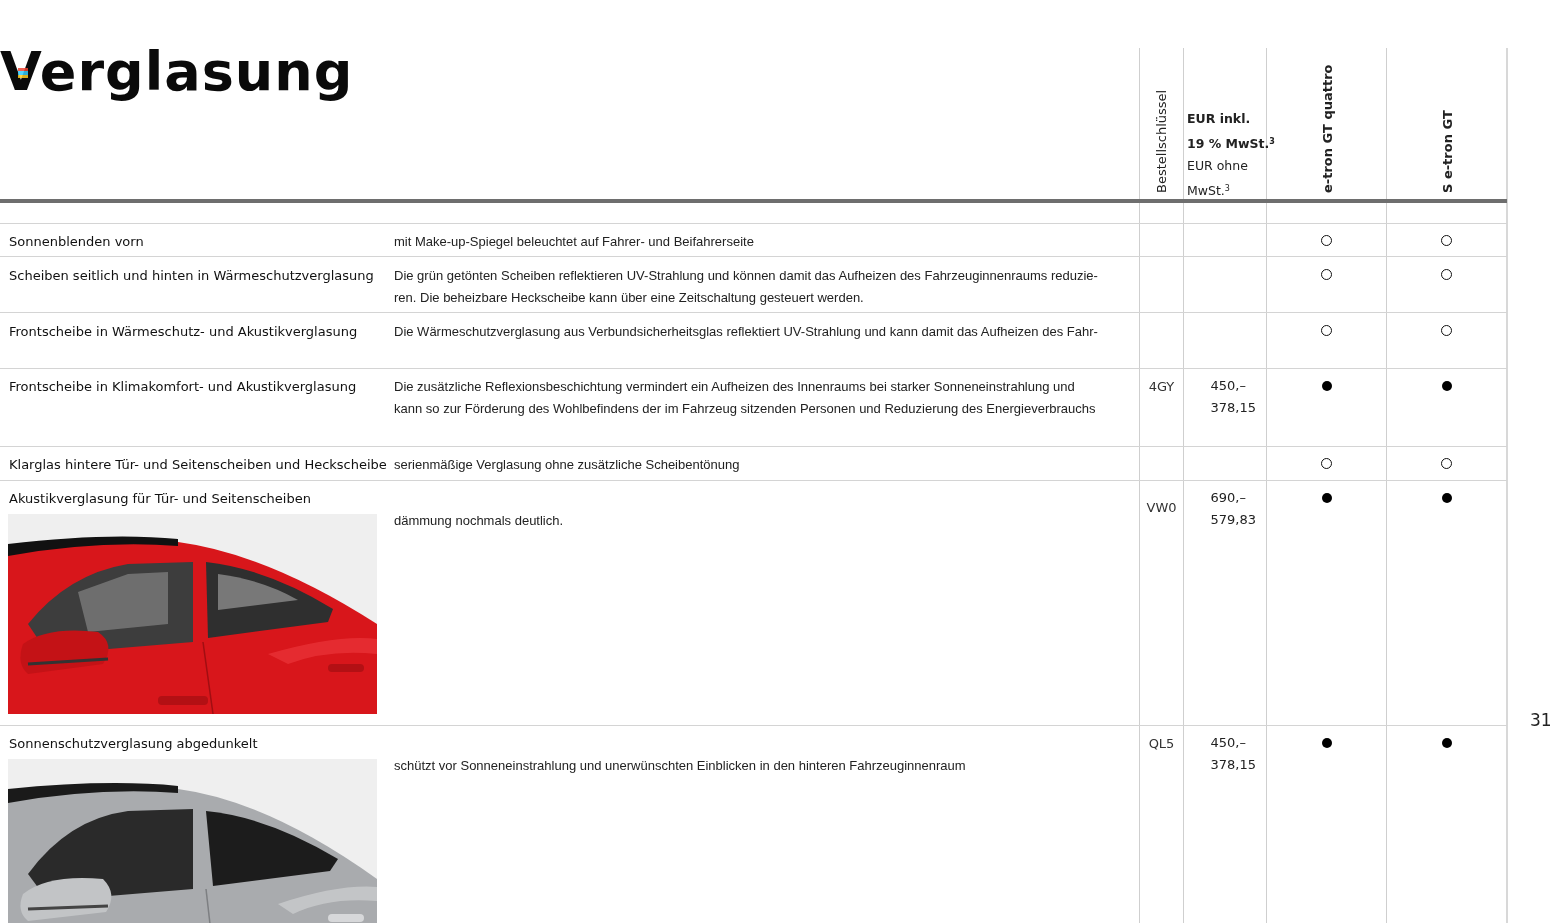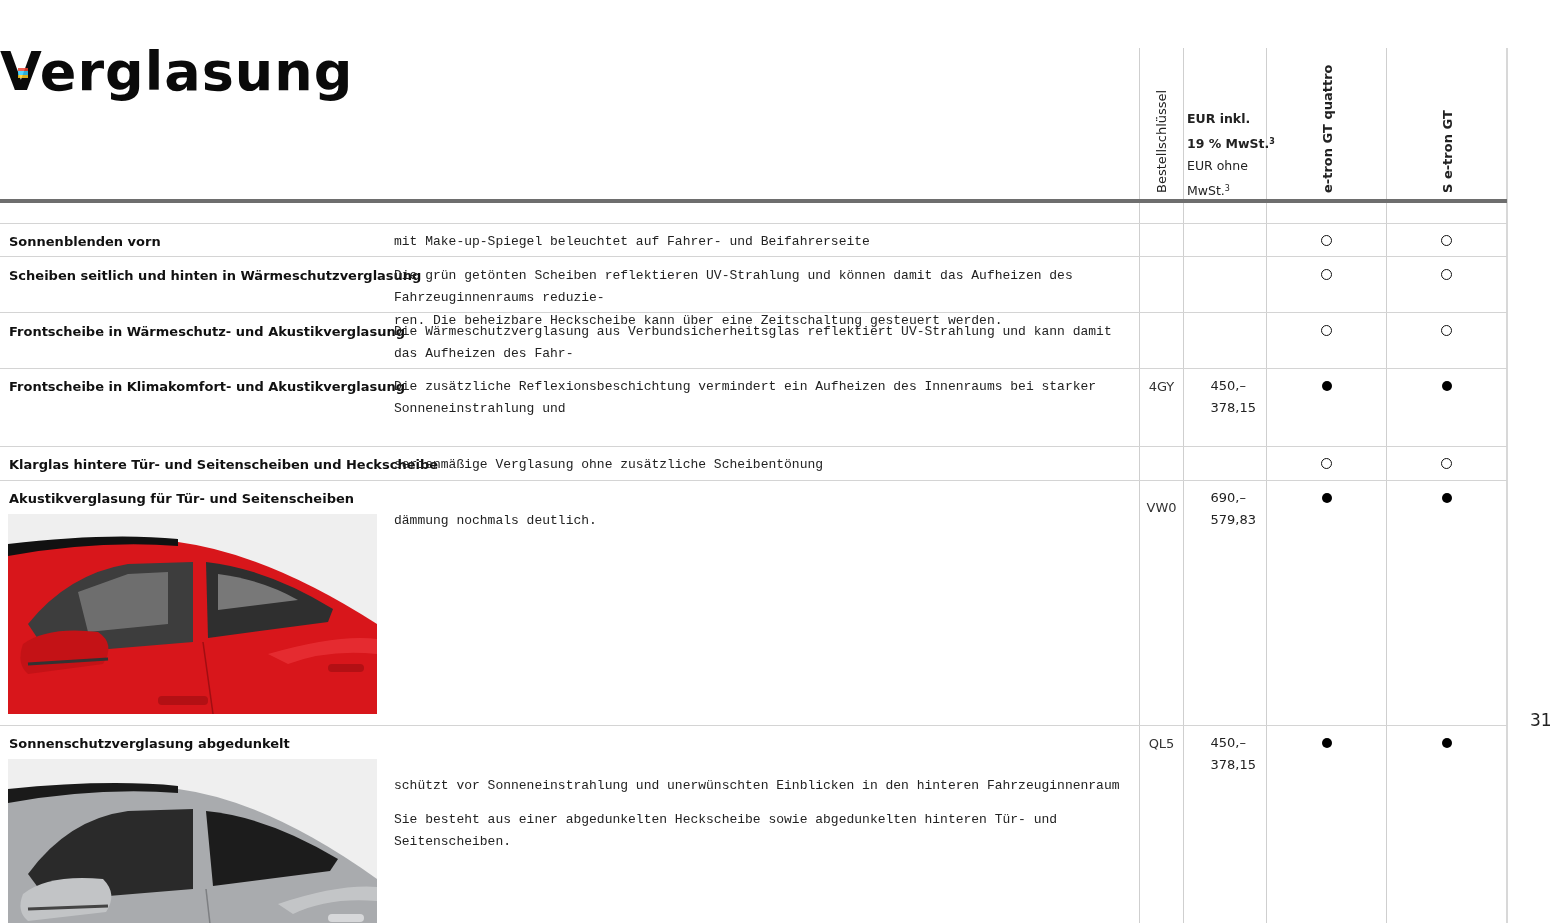--- a/index.html
+++ b/index.html
@@ -37,26 +37,26 @@
   }
   .hdr-vert.bold { font-weight: bold; }
 
   .price-hdr {
     position: absolute; left: 1187px; top: 60px; font-size: 12.5px; line-height: 22.5px; color: #222;
   }
   .price-hdr .b { font-weight: bold; }
   sup { font-size: 8px; vertical-align: 4px; }
 
   .label {
-    position: absolute; left: 9px; font-size: 13px; font-weight: bold; color: #111;
+    position: absolute; left: 9px; font-size: 13px; font-weight: normal; color: #111;
     white-space: nowrap;
   }
   .desc {
     position: absolute; left: 394px; width: 730px; font-size: 13px; line-height: 22.3px; color: #222;
-    font-family: Liberation Mono, monospace;
+    font-family: Liberation Sans, sans-serif;
   }
   .code {
     position: absolute; left: 1140px; width: 43px; text-align: center; font-size: 13px; color: #333;
   }
   .price {
     position: absolute; left: 1184px; width: 72px; text-align: right; font-size: 13px; line-height: 22px; color: #222;
   }
   .price .gross { font-weight: normal; display: block; padding-right: 10px; }
   .price .net { display: block; }
 
@@ -137,20 +137,21 @@
       <div>Die Wärmeschutzverglasung aus Verbundsicherheitsglas reflektiert UV-Strahlung und kann damit das Aufheizen des Fahr-</div>
     </div>
     <div class="mark open" style="left:1321px; top:277px"></div>
     <div class="mark open" style="left:1441px; top:277px"></div>
   </div>
 
   <div>
     <div class="label" style="top:331px">Frontscheibe in Klimakomfort- und Akustikverglasung</div>
     <div class="desc" style="top:328px">
       <div>Die zusätzliche Reflexionsbeschichtung vermindert ein Aufheizen des Innenraums bei starker Sonneneinstrahlung und</div>
+      <div>kann so zur Förderung des Wohlbefindens der im Fahrzeug sitzenden Personen und Reduzierung des Energieverbrauchs</div>
     </div>
     <div class="code" style="top:331px">4GY</div>
     <div class="price" style="top:327px">
       <span class="gross">450,–</span>
       <span class="net">378,15</span>
     </div>
     <div class="mark filled" style="left:1322px; top:333px"></div>
     <div class="mark filled" style="left:1442px; top:333px"></div>
   </div>
 
@@ -204,23 +205,22 @@
         <path d="M20 115 Q60 60 120 52 L185 50 L185 130 L40 142 Z" fill="#2a2a2a"></path>
         <path d="M198 52 Q260 58 330 100 L322 112 L205 127 Z" fill="#1c1c1c"></path>
         <path d="M15 135 Q40 115 95 120 Q110 135 98 153 L20 162 Q8 152 15 135 Z" fill="#c2c4c6"></path>
         <path d="M20 150 L100 147" stroke="#444" stroke-width="3"></path>
         <path d="M198 130 L206 200" stroke="#7d7f82" stroke-width="1.5"></path>
         <rect x="150" y="182" width="50" height="9" rx="4" fill="#d7d8da"></rect>
         <rect x="320" y="155" width="36" height="8" rx="4" fill="#d7d8da"></rect>
         <path d="M270 145 Q330 125 369 128 L369 142 Q320 138 285 155 Z" fill="#cfd0d2" opacity="0.7"></path>
       </svg>
     </div>
-    <div class="desc" style="top:727px">
+    <div class="desc" style="top:707px">
       <div>schützt vor Sonneneinstrahlung und unerwünschten Einblicken in den hinteren Fahrzeuginnenraum</div>
-      <div style="margin-top:11.5px">Sie besteht aus einer abgedunkelten Heckscheibe sowie abgedunkelten hinteren Tür- und Seitenscheiben.</div>
     </div>
     <div class="code" style="top:688px">QL5</div>
     <div class="price" style="top:684px">
       <span class="gross">450,–</span>
       <span class="net">378,15</span>
     </div>
     <div class="mark filled" style="left:1322px; top:690px"></div>
     <div class="mark filled" style="left:1442px; top:690px"></div>
   </div>
 

